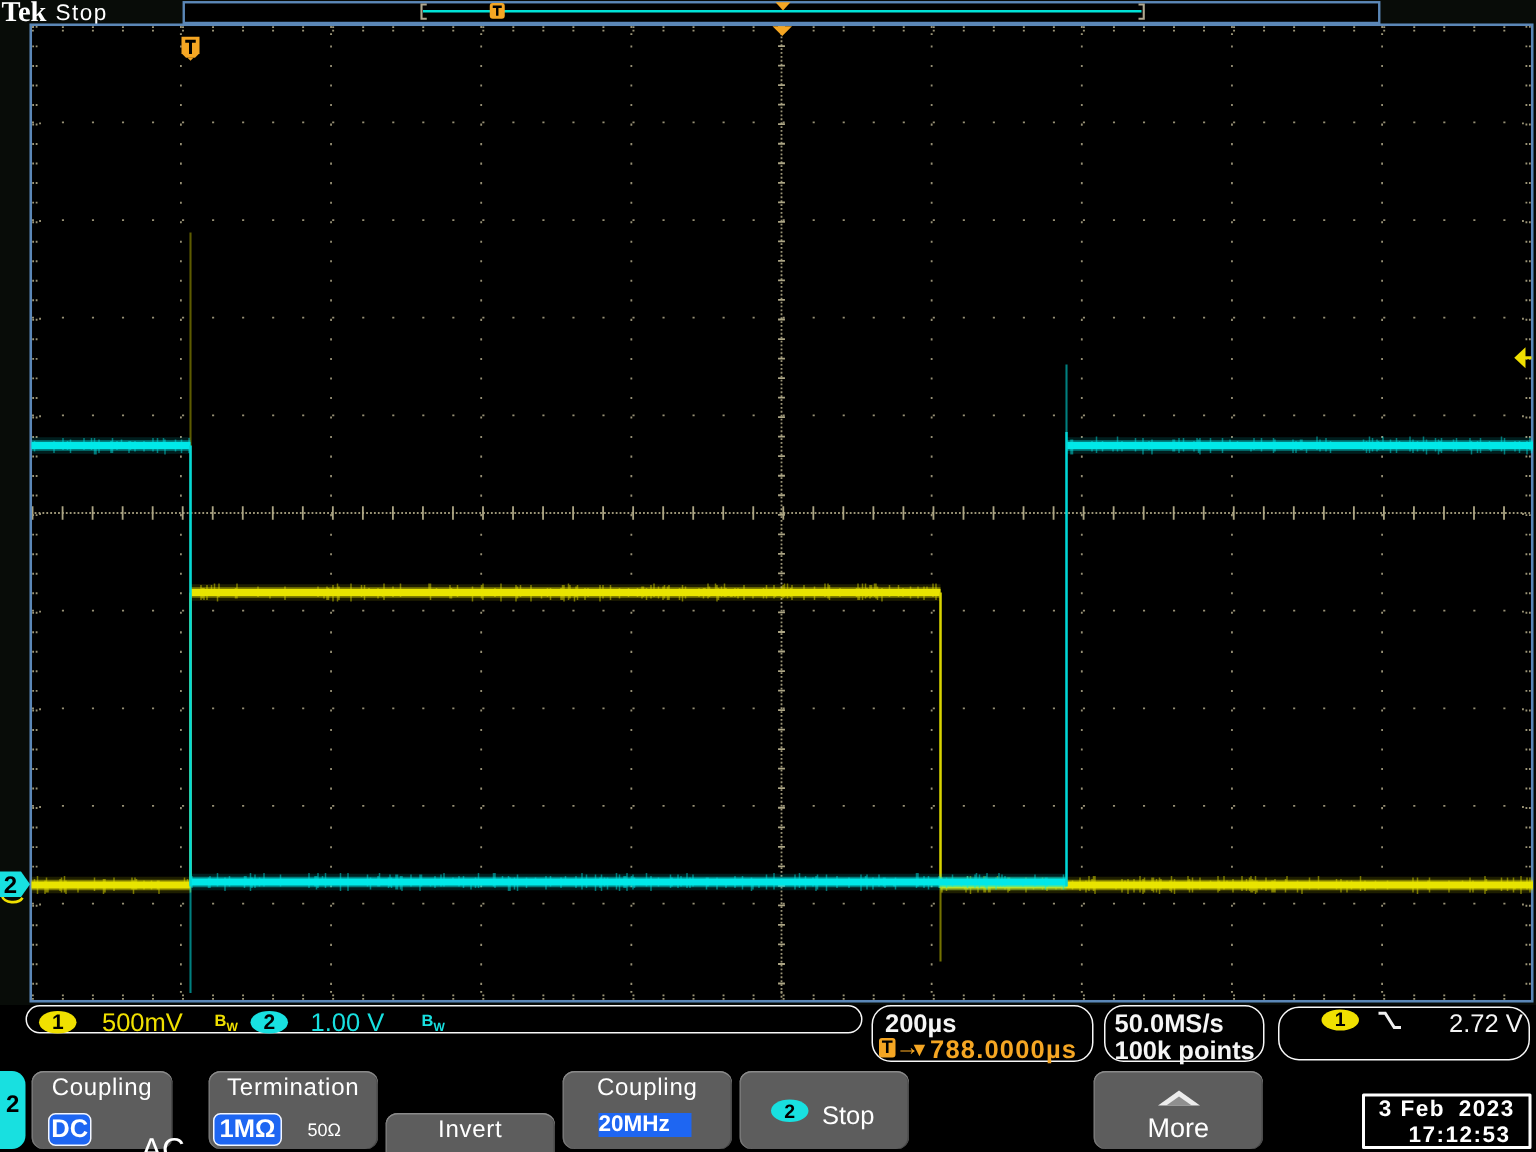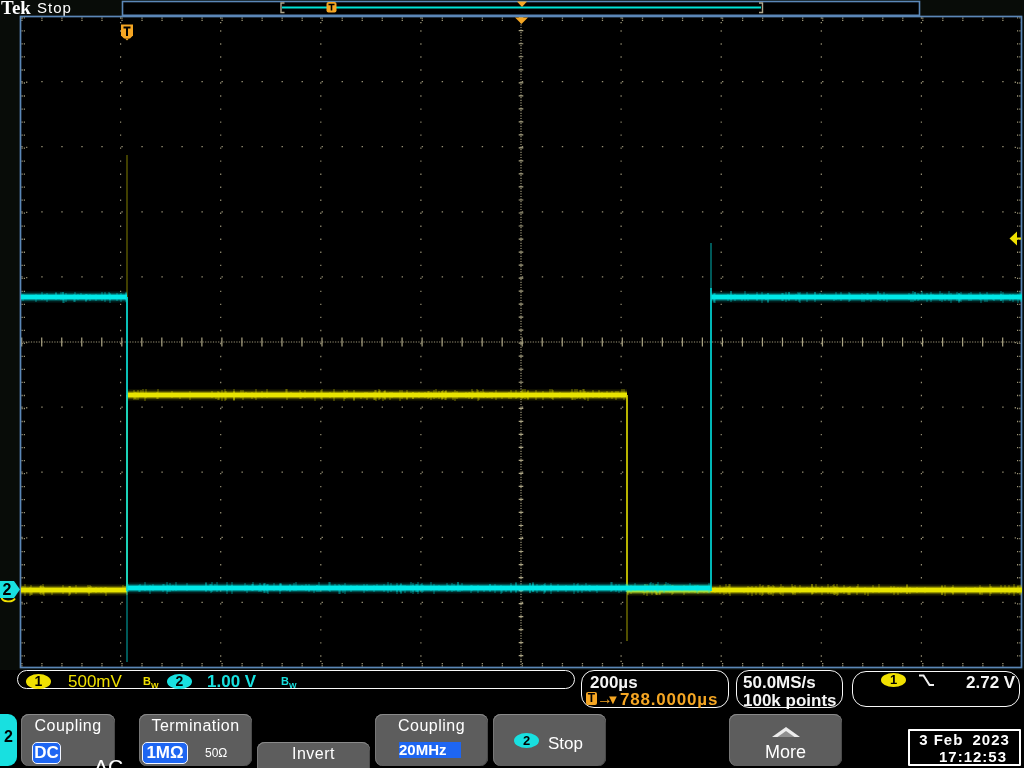--- a/index.html
+++ b/index.html
@@ -122,37 +122,37 @@
 
   <div class="box" style="left:17px;top:670px;width:556px;height:17px;border-radius:11px;"></div>
   <div class="box" style="left:581px;top:670px;width:146px;height:36px;"></div>
   <div class="box" style="left:736px;top:670px;width:105px;height:36px;"></div>
   <div class="box" style="left:852px;top:671px;width:166px;height:34px;border-radius:14px;"></div>
 
   <div class="abs" style="left:26px;top:674px;width:25px;height:15px;background:#f0e000;border-radius:50%;color:#000;font-weight:bold;font-size:14px;text-align:center;line-height:15px;">1</div>
   <div class="abs" style="left:68px;top:672px;color:#f0e000;font-weight:normal;font-size:17px;">500mV</div>
   <div class="abs" style="left:143px;top:675px;color:#f0e000;font-weight:bold;font-size:11px;">B<span style="font-size:8px;vertical-align:-3px;">W</span></div>
   <div class="abs" style="left:167px;top:674px;width:25px;height:15px;background:#18e0e0;border-radius:50%;color:#000;font-weight:bold;font-size:14px;text-align:center;line-height:15px;">2</div>
-  <div class="abs" style="left:207px;top:672px;color:#18e0e0;font-weight:bold;font-size:17px;">1.00 V</div>
+  <div class="abs" style="left:207px;top:672px;color:#18e0e0;font-weight:normal;font-size:17px;">1.00 V</div>
   <div class="abs" style="left:281px;top:675px;color:#18e0e0;font-weight:bold;font-size:11px;">B<span style="font-size:8px;vertical-align:-3px;">W</span></div>
 
   <div class="abs wtxt" style="left:590px;top:673px;font-weight:bold;font-size:17px;">200µs</div>
   <div class="abs" style="left:586px;top:692px;width:11px;height:13px;background:#f5a623;border-radius:2px;color:#000;font-weight:bold;font-size:12px;text-align:center;line-height:13px;">T</div>
   <div class="abs" style="left:597px;top:689.5px;color:#f5a623;font-weight:bold;font-size:16px;">→</div>
   <div class="abs" style="left:606.5px;top:691.5px;color:#f5a623;font-size:13px;">▼</div>
   <div class="abs" style="left:620px;top:690px;color:#f5a623;font-weight:bold;font-size:17px;letter-spacing:0.8px;">788.0000µs</div>
 
   <div class="abs wtxt" style="left:743px;top:673px;font-weight:bold;font-size:17px;">50.0MS/s</div>
   <div class="abs wtxt" style="left:743px;top:691px;font-weight:bold;font-size:17px;">100k points</div>
 
   <div class="abs" style="left:881px;top:673px;width:25px;height:14px;background:#f0e000;border-radius:50%;color:#000;font-weight:bold;font-size:13px;text-align:center;line-height:14px;">1</div>
   <svg class="abs" style="left:918px;top:673px" width="18" height="15">
       <path d="M1,2.5 h4.5 L11.5,12 h4.5" stroke="#f0f0f0" stroke-width="2" fill="none"></path>
     </svg>
-  <div class="abs wtxt" style="left:966px;top:673px;font-weight:bold;font-size:17px;text-align:center;">2.72 V</div>
+  <div class="abs wtxt" style="left:966px;top:673px;font-weight:normal;font-size:17px;text-align:center;">2.72 V</div>
 
   <div class="abs" style="left:0;top:714px;width:17px;height:52px;background:#18e0e0;border-radius:0 9px 9px 0;"></div>
   <div class="abs" style="left:0;top:728px;width:17px;color:#000;font-weight:bold;font-size:16px;text-align:center;">2</div>
 
   <div class="btn" style="left:21px;width:94px;">
     <div class="btitle">Coupling</div>
     <div class="bluebox" style="left:11px;top:28px;width:27px;height:20px;line-height:20px;">DC</div>
     <div class="abs" style="left:73px;top:41px;color:#fff;font-size:21px;">AC</div>
   </div>
   <div class="btn" style="left:139px;width:113px;">

